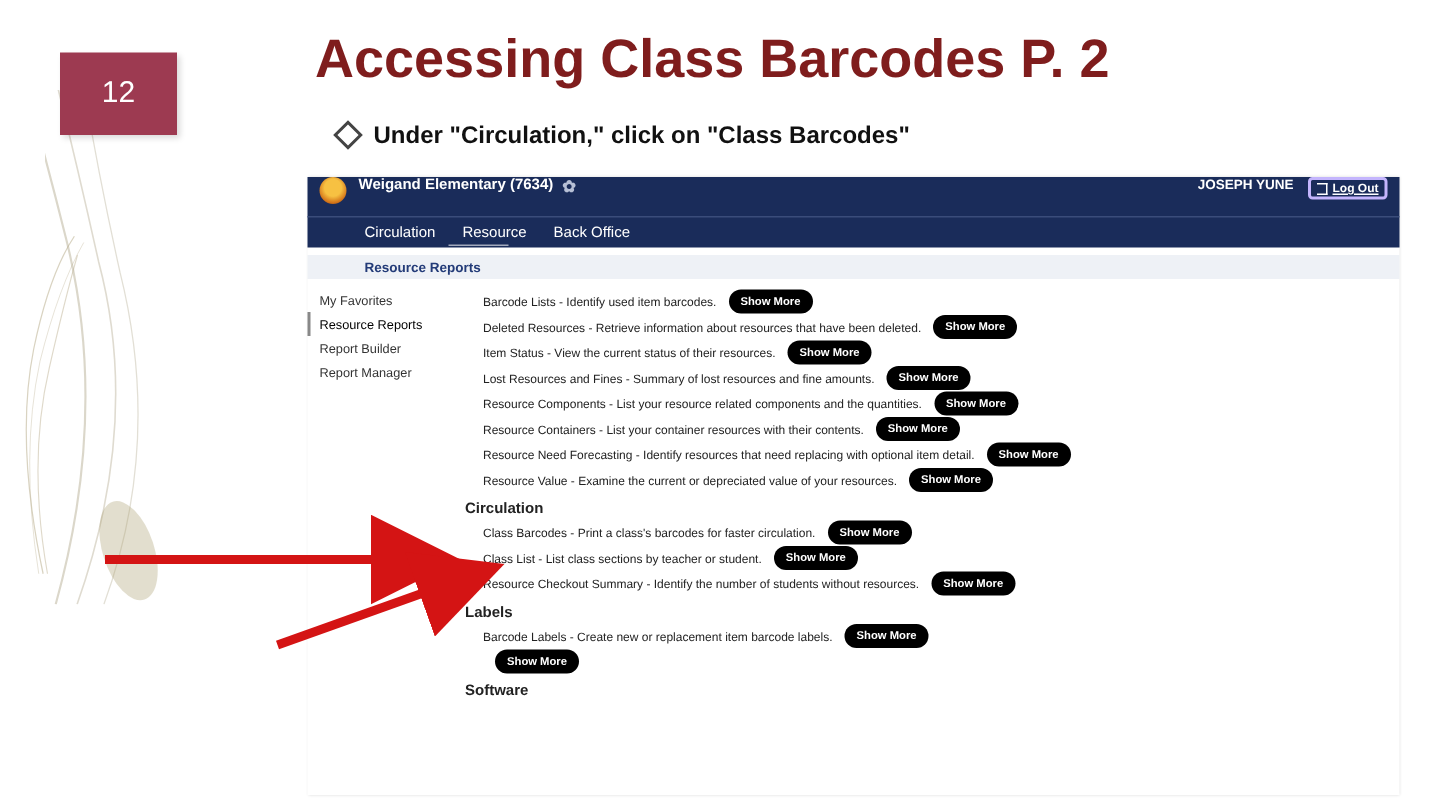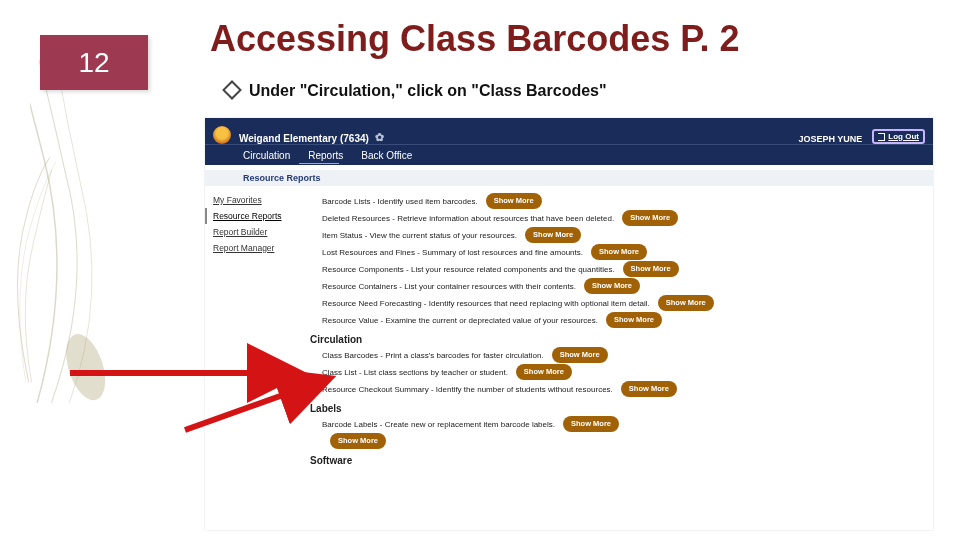--- a/index.html
+++ b/index.html
@@ -19,25 +19,25 @@
     pointer-events: none;
   }
   .leaf1 { left: 10px; top: 0; width: 50px; height: 540px; }
   .leaf1 svg { width: 100%; height: 100%; }
   .leaf2 { left: 30px; top: 60px; width: 100px; height: 480px; }
 
   .page-number-box {
     position: absolute;
     left: 40px;
     top: 35px;
-    width: 108px;
+    width: 78px;
     height: 55px;
     background: #9d3a51;
     color: #fff;
-    font-size: 28px;
+    font-size: 20px;
     display: flex;
     align-items: center;
     justify-content: center;
     box-shadow: 2px 2px 4px rgba(0,0,0,0.15);
   }
 
   .slide-title {
     position: absolute;
     left: 210px;
     top: 18px;
@@ -77,21 +77,21 @@
   }
 
   
   .ss-topbar {
     position: absolute;
     top: 0; left: 0; right: 0;
     height: 26px;
     background: #1a2c5a;
     color: #fff;
     display: flex;
-    align-items: flex-end;
+    align-items: flex-start;
     padding: 0 8px;
     font-size: 10px;
     font-weight: bold;
   }
   .ss-logo {
     width: 18px; height: 18px;
     border-radius: 50%;
     background: radial-gradient(circle at 50% 40%, #f7c142 40%, #d4761a 70%, #7a2c0e 100%);
     margin-right: 8px;
     flex-shrink: 0;
@@ -160,21 +160,20 @@
     left: 0;
     top: 74px;
     width: 96px;
     font-size: 8.5px;
     color: #333;
   }
   .ss-sidebar-item {
     padding: 2px 6px 2px 6px;
     line-height: 12px;
     border-left: 2px solid transparent;
-    text-decoration: underline;
   }
   .ss-sidebar-item.active {
     border-left-color: #888;
     color: #000;
   }
 
   
   .ss-main {
     position: absolute;
     left: 105px;
@@ -201,21 +200,21 @@
     margin: 1px 0 1px 12px;
     font-size: 8px;
     color: #333;
     line-height: 14px;
   }
   .ss-row-label {
     color: #222;
   }
   .ss-showmore {
     margin-left: 8px;
-    background: #a16207;
+    background: #000000;
     color: #fff;
     border-radius: 9px;
     padding: 1px 8px;
     font-size: 7.5px;
     font-weight: bold;
     flex-shrink: 0;
   }
 
   
   .arrow {
@@ -273,21 +272,21 @@
     <span>Weigand Elementary (7634)</span>
     <span class="ss-gear">✿</span>
     <span class="ss-user">JOSEPH YUNE</span>
     <span class="ss-logout">
       <span>Log Out</span>
     </span>
   </div>
 
   <div class="ss-navbar">
     <span>Circulation</span>
-    <span>Reports</span>
+    <span>Resource</span>
     <span>Back Office</span>
   </div>
   <div class="nav-underline"></div>
 
   <div class="ss-crumb">
     <span>Resource Reports</span>
   </div>
 
   <div class="ss-sidebar">
     <div class="ss-sidebar-item">My Favorites</div>
@@ -300,21 +299,21 @@
 
     <div class="ss-row">
       <span class="ss-row-label">Barcode Lists - Identify used item barcodes.</span>
       <span class="ss-showmore">Show More</span>
     </div>
     <div class="ss-row">
       <span class="ss-row-label">Deleted Resources - Retrieve information about resources that have been deleted.</span>
       <span class="ss-showmore">Show More</span>
     </div>
     <div class="ss-row">
-      <span class="ss-row-label">Item Status - View the current status of your resources.</span>
+      <span class="ss-row-label">Item Status - View the current status of their resources.</span>
       <span class="ss-showmore">Show More</span>
     </div>
     <div class="ss-row">
       <span class="ss-row-label">Lost Resources and Fines - Summary of lost resources and fine amounts.</span>
       <span class="ss-showmore">Show More</span>
     </div>
     <div class="ss-row">
       <span class="ss-row-label">Resource Components - List your resource related components and the quantities.</span>
       <span class="ss-showmore">Show More</span>
     </div>

